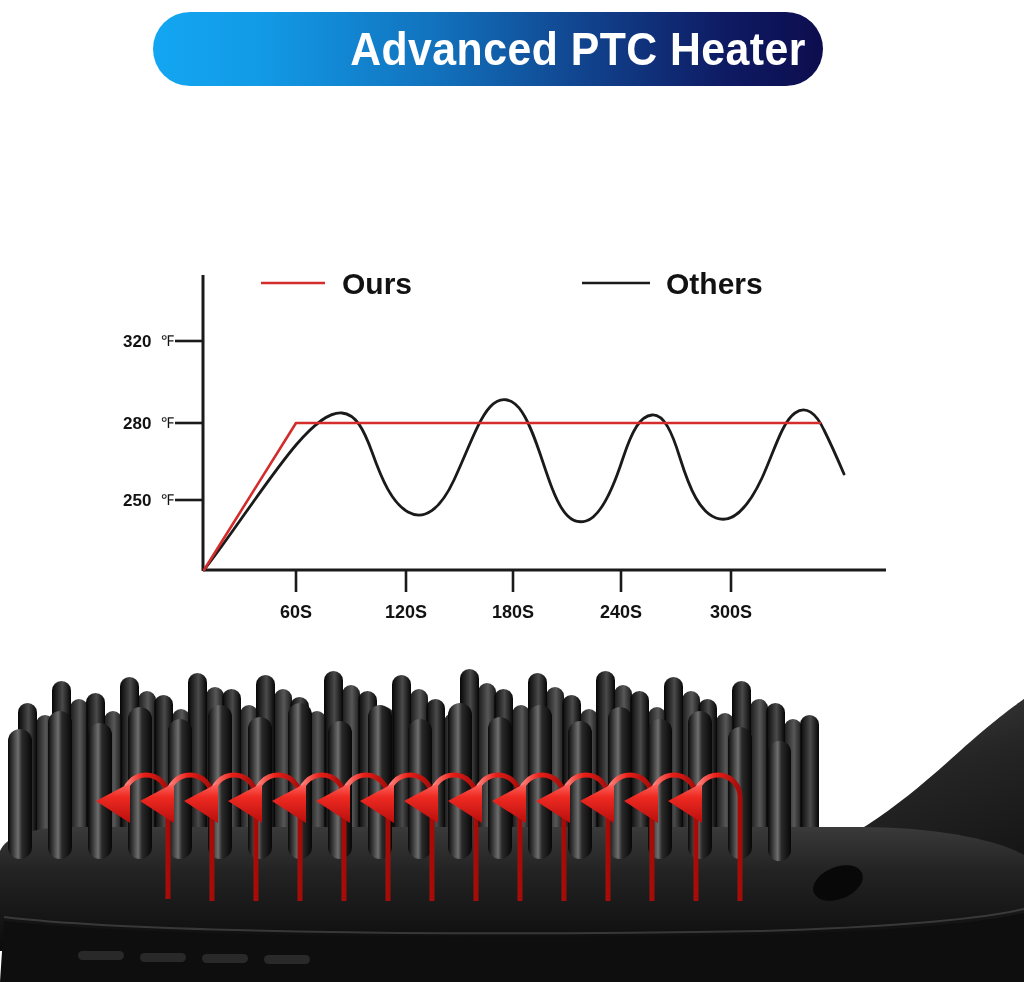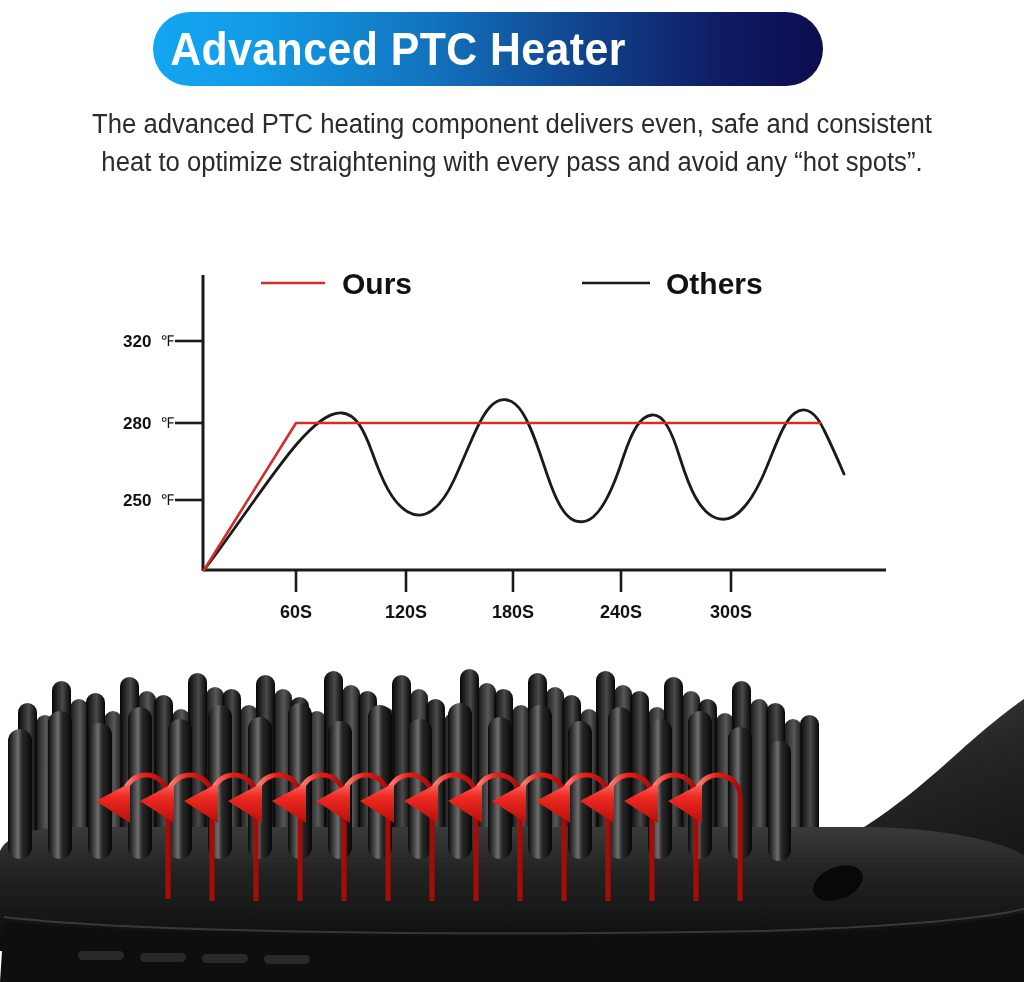--- a/index.html
+++ b/index.html
@@ -11,21 +11,21 @@
     position:relative;
   }
   .page{position:relative;width:1024px;height:982px;}
 
   
   .banner-wrap{position:absolute;left:153px;top:12px;width:670px;height:74px;}
   .banner{
     width:100%;height:100%;
     border-radius:37px;
     background:linear-gradient(90deg,#13a6f2 0%,#129ae6 16%,#1272bd 42%,#11408a 66%,#0e1a62 86%,#0d0d4e 100%);
-    display:flex;align-items:center;justify-content:flex-start;
+    display:flex;align-items:center;justify-content:flex-end;
   }
   .banner-title{
     color:#ffffff;
     font-family:"Liberation Sans Narrow","Liberation Sans",sans-serif;
     font-weight:bold;
     font-size:46px;
     letter-spacing:0.5px;
     transform:scaleX(0.93);
     white-space:nowrap;
     line-height:1;
@@ -72,24 +72,20 @@
 <body>
 
 <div class="page">
 
   <div class="banner-wrap">
     <div class="banner">
       <span class="banner-title">Advanced PTC Heater</span>
     </div>
   </div>
 
-  <div class="desc">
-    <div>The advanced PTC heating component delivers even, safe and consistent</div>
-    <div>heat to optimize straightening with every pass and avoid any “hot spots”.</div>
-  </div>
 
   <div class="chart">
     <svg width="1024" height="400" viewBox="0 0 1024 400" xmlns="http://www.w3.org/2000/svg">
 
       <g>
         <line x1="241" y1="43" x2="305" y2="43" stroke="#d42b2b" stroke-width="2.4"></line>
         <text x="322" y="54" class="legend-label">Ours</text>
         <line x1="562" y1="43" x2="630" y2="43" stroke="#1a1a1a" stroke-width="2.4"></line>
         <text x="646" y="54" class="legend-label">Others</text>
       </g>

